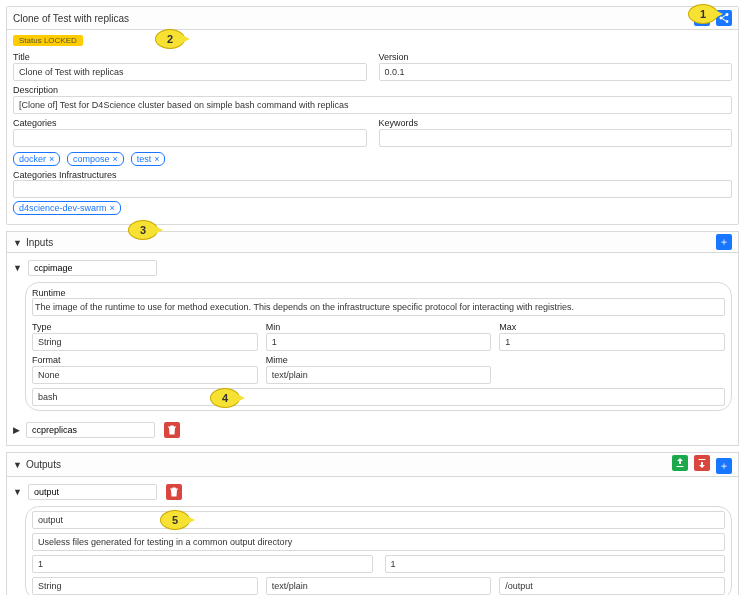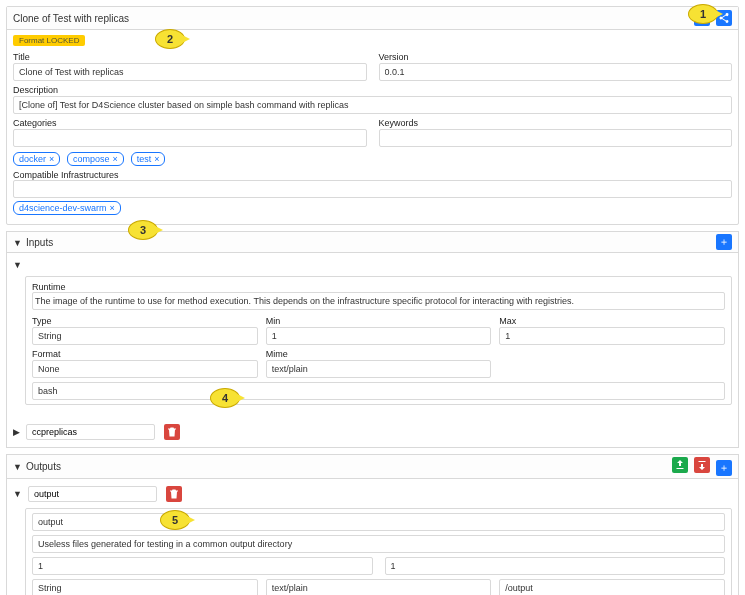--- a/index.html
+++ b/index.html
@@ -122,23 +122,23 @@
   .input-name {
     border:1px solid var(--border);
     border-radius:2px;
     padding:2px 5px;
     font-size:9px;
     min-width:80px;
     background:#fff;
   }
   .sub-panel {
     border:1px solid var(--border);
-    border-radius:2px;
+    border-radius:14px;
     padding:4px 6px;
-    margin:3px 0 16px 12px;
+    margin:3px 0 8px 12px;
   }
   .info-line {
     border:1px solid var(--border);
     border-radius:2px;
     padding:3px 2px;
     font-size:9px;
     background:#fff;
     margin-bottom:4px;
   }
   .three { display:flex; gap:8px; }
@@ -187,21 +187,21 @@
           </svg>
       </span>
       <span class="btn blue sm" title="Share">
         <svg class="icon" viewBox="0 0 24 24">
             <path d="M18 16.08a2.91 2.91 0 0 0-1.96.77L8.91 12.7a3.27 3.27 0 0 0 0-1.39l7.05-4.11A3 3 0 1 0 15 5a3.27 3.27 0 0 0 .09.7L8.04 9.81a3 3 0 1 0 0 4.38l7.12 4.16a2.82 2.82 0 0 0-.08.65A2.92 2.92 0 1 0 18 16.08z"></path>
           </svg>
       </span>
     </span>
   </div>
   <div class="panel-body">
-    <span class="badge-warn">Format LOCKED</span>
+    <span class="badge-warn">Status LOCKED</span>
     <div class="row">
       <div class="col col-half">
         <label class="fld">Title</label>
         <input class="text" value="Clone of Test with replicas" style="">
       </div>
       <div class="col col-half">
         <label class="fld">Version</label>
         <input class="text" value="0.0.1" style="">
       </div>
     </div>
@@ -228,39 +228,40 @@
         </span>
       <span class="tag">
           <span>compose</span>
           <span class="x">×</span>
         </span>
       <span class="tag">
           <span>test</span>
           <span class="x">×</span>
         </span>
     </div>
-    <label class="fld">Compatible Infrastructures</label>
+    <label class="fld">Categories Infrastructures</label>
     <input class="text" style="">
     <div class="tagbar">
       <span class="tag">
           <span>d4science-dev-swarm</span>
           <span class="x">×</span>
         </span>
     </div>
   </div>
 </div>
 
 <div class="section-hdr">
   <span><span class="tri">▼</span><span>Inputs</span></span>
   <span class="btn blue sm">＋</span>
 </div>
 <div class="panel-body" style="border:1px solid var(--border); border-top:none; padding:4px 6px;">
 
   <div class="input-item">
     <span class="tri">▼</span>
+    <input class="input-name" value="ccpimage" style="">
   </div>
   <div class="sub-panel">
     <label class="fld">Runtime</label>
     <div class="info-line">The image of the runtime to use for method execution. This depends on the infrastructure specific protocol for interacting with registries.</div>
     <div class="three">
       <div class="col">
         <label class="fld">Type</label>
         <input class="text" value="String" style="">
       </div>
       <div class="col">

